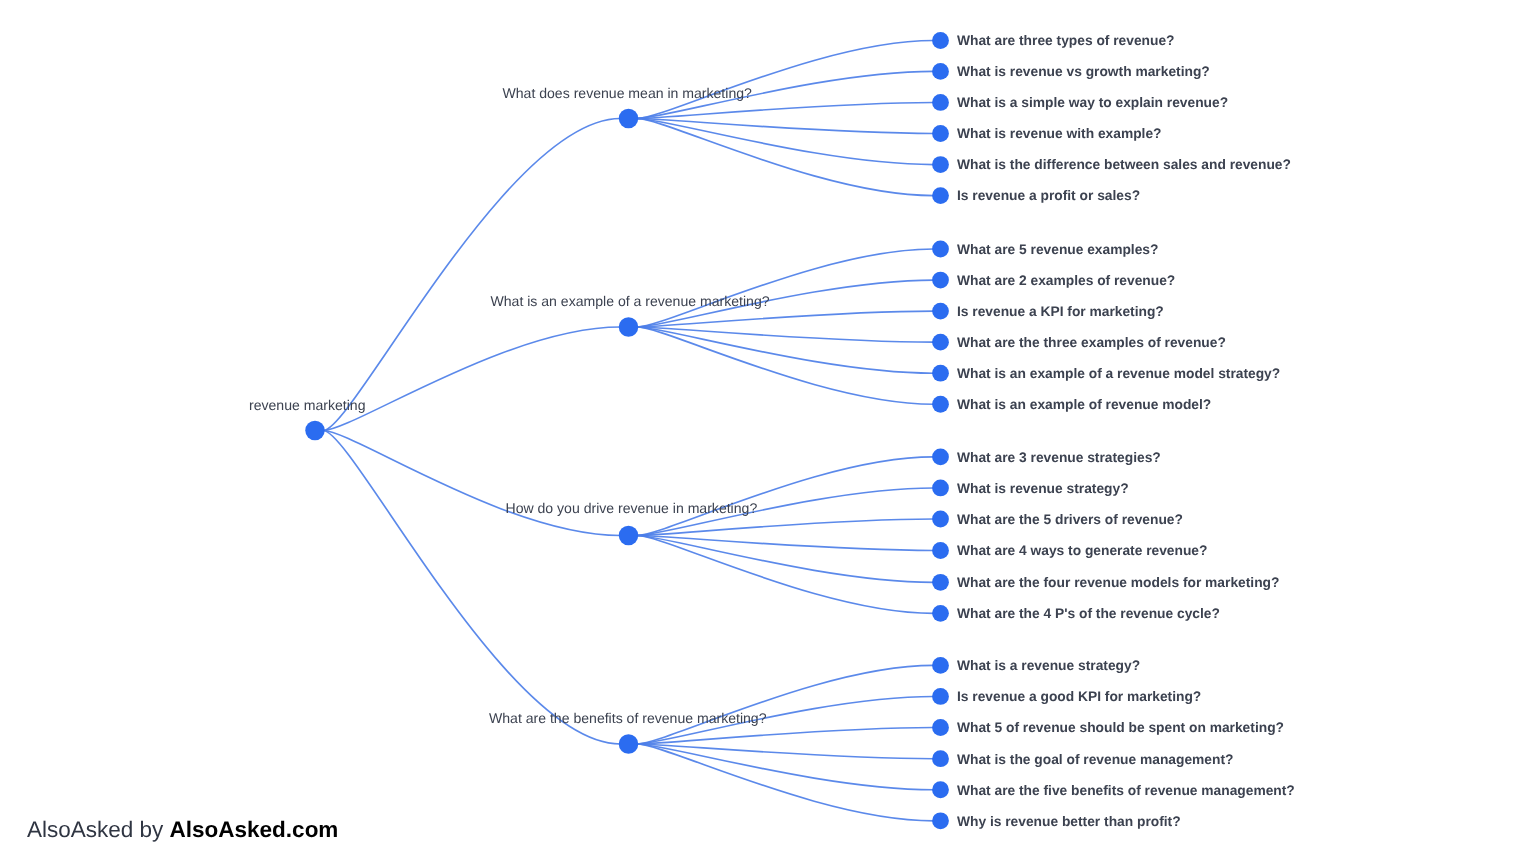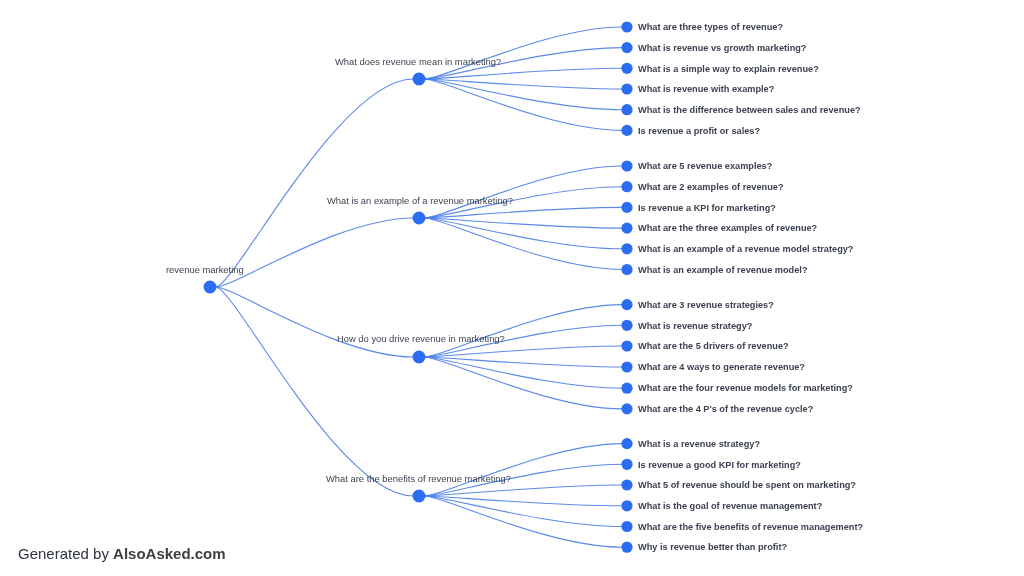--- a/index.html
+++ b/index.html
@@ -53,21 +53,21 @@
   .footer {
     position: absolute;
     left: 18px;
     bottom: 14px;
     font-size: 15px;
     color: #2f3542;
     font-family: "Liberation Sans", sans-serif;
     white-space: nowrap;
   }
   .footer .brand {
-    color: #404040;
+    color: #000000;
     font-weight: bold;
   }
 </style>
 </head>
 <body>
 
 <svg id="graph" viewBox="0 0 1024 576" xmlns="http://www.w3.org/2000/svg">
   <g id="edges-layer">
       <path d="M215.5,287 C235.3,287 338.26,79 413.5,79" class="edge"></path>
       <path d="M424.5,79 C444.29,79 547.198,27 622.4,27" class="edge"></path>
@@ -154,14 +154,14 @@
       <circle cx="627" cy="505.8" r="5.6" class="node-dot"></circle>
       <text x="638" y="509" class="node-label " text-anchor="start">What is the goal of revenue management?</text>
       <circle cx="627" cy="526.5" r="5.6" class="node-dot"></circle>
       <text x="638" y="529.7" class="node-label " text-anchor="start">What are the five benefits of revenue management?</text>
       <circle cx="627" cy="547.2" r="5.6" class="node-dot"></circle>
       <text x="638" y="550.4000000000001" class="node-label " text-anchor="start">Why is revenue better than profit?</text>
     </g>
 </svg>
 
 <div class="footer">
-  <span>Generated by </span><span class="brand">AlsoAsked.com</span>
+  <span>AlsoAsked by </span><span class="brand">AlsoAsked.com</span>
 </div>
 
 </body></html>

